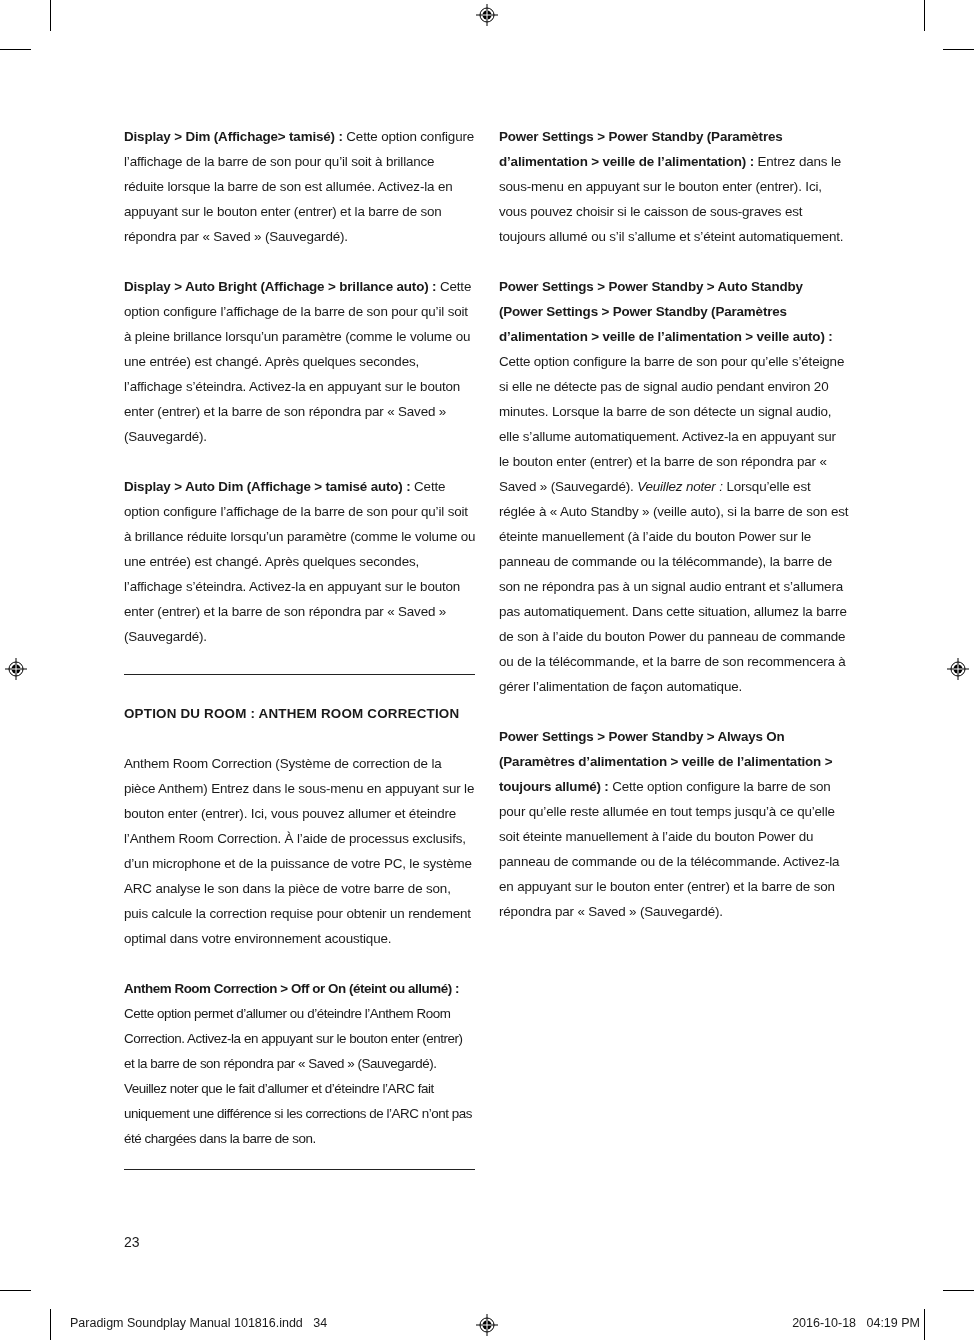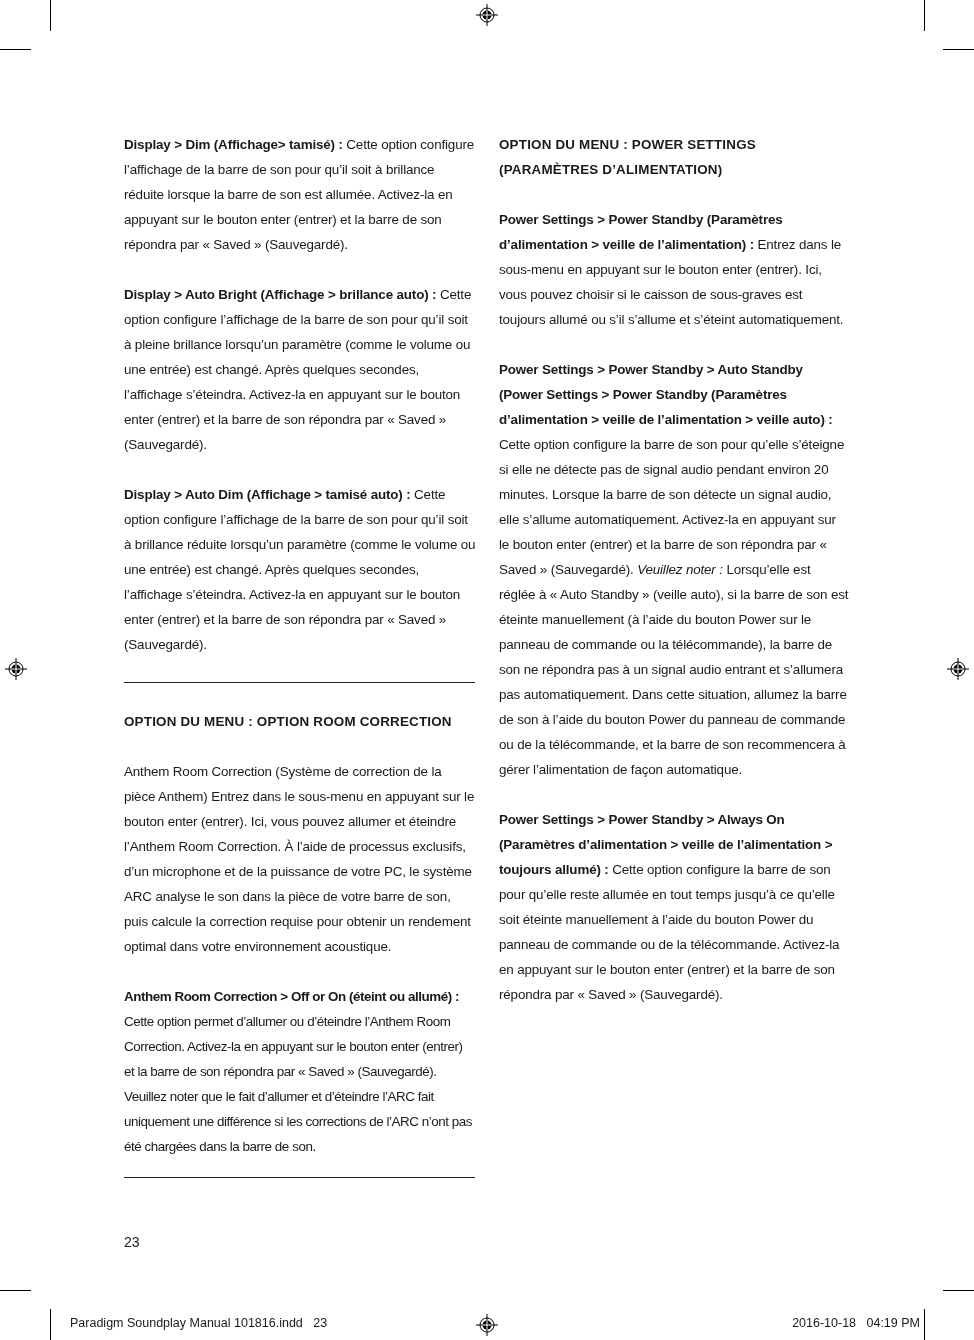--- a/index.html
+++ b/index.html
@@ -1,20 +1,20 @@
 <!DOCTYPE html>
 <html><head>
 <meta charset="utf-8">
 <style>
   html, body { margin:0; padding:0; background:#ffffff; }
   body { width:974px; height:1340px; position:relative; overflow:hidden;
          font-family:"Liberation Sans", "DejaVu Sans", sans-serif; color:#1a1a1a; }
   .crop { position:absolute; background:#000; }
   .reg { position:absolute; width:22px; height:22px; }
-  .col { position:absolute; top:132px; width:352px; font-size:13.4px; line-height:25px;
+  .col { position:absolute; top:124px; width:352px; font-size:13.4px; line-height:25px;
          letter-spacing:-0.15px; }
   .col-left { left:124px; }
   .col-right { left:499px; width:350px; }
   .para { margin:0 0 25px 0; }
   .b { font-weight:bold; }
   .i { font-style:italic;margin-top:24px; }
   .heading { font-weight:bold; letter-spacing:0.2px; margin:0 0 25px 0; }
   .rule { height:0; border-top:1px solid #222; margin:15px 0 26px 0; width:351px; }
   .page-num { position:absolute; left:124px; top:1234px; font-size:14px; }
   .slug { position:absolute; top:1316px; font-size:12.5px; font-family:"Liberation Sans", sans-serif; }
@@ -64,29 +64,28 @@
   <line x1="6.5" y1="11" x2="15.5" y2="11" stroke="#fff" stroke-width="1"></line>
 </svg>
 
 <div class="col col-left">
   <p class="para"><span class="b">Display &gt; Dim (Affichage&gt; tamisé) :</span><span> Cette option configure l’affichage de la barre de son pour qu’il soit à brillance réduite lorsque la barre de son est allumée. Activez-la en appuyant sur le bouton enter (entrer) et la barre de son répondra par « Saved » (Sauvegardé).</span></p>
   <p class="para"><span class="b">Display &gt; Auto Bright (Affichage &gt; brillance auto) :</span><span> Cette option configure l’affichage de la barre de son pour qu’il soit à pleine brillance lorsqu’un paramètre (comme le volume ou une entrée) est changé. Après quelques secondes, l’affichage s’éteindra. Activez-la en appuyant sur le bouton enter (entrer) et la barre de son répondra par « Saved » (Sauvegardé).</span></p>
   <p class="para"><span class="b">Display &gt; Auto Dim (Affichage &gt; tamisé auto) :</span><span> Cette option configure l’affichage de la barre de son pour qu’il soit à brillance réduite lorsqu’un paramètre (comme le volume ou une entrée) est changé. Après quelques secondes, l’affichage s’éteindra. Activez-la en appuyant sur le bouton enter (entrer) et la barre de son répondra par « Saved » (Sauvegardé).</span></p>
 
   <div class="rule"></div>
 
-  <p class="heading">OPTION DU MENU :  OPTION ROOM CORRECTION</p>
+  <p class="heading">OPTION DU ROOM :  ANTHEM ROOM CORRECTION</p>
   <p class="para">Anthem Room Correction (Système de correction de la pièce Anthem) Entrez dans le sous-menu en appuyant sur le bouton enter (entrer). Ici, vous pouvez allumer et éteindre l’Anthem Room Correction. À l’aide de processus exclusifs, d’un microphone et de la puissance de votre PC, le système ARC analyse le son dans la pièce de votre barre de son, puis calcule la correction requise pour obtenir un rendement optimal dans votre environnement acoustique.</p>
   <p class="para" style="margin-bottom:0;letter-spacing:-0.45px;"><span class="b">Anthem Room Correction &gt; Off or On (éteint ou allumé) :</span><span> Cette option permet d’allumer ou d’éteindre l’Anthem Room Correction. Activez-la en appuyant sur le bouton enter (entrer) et la barre de son répondra par « Saved » (Sauvegardé). Veuillez noter que le fait d’allumer et d’éteindre l’ARC fait uniquement une différence si les corrections de l’ARC n’ont pas été chargées dans la barre de son.</span></p>
 
   <div class="rule" style="margin-top:18px;"></div>
 </div>
 
 <div class="col col-right">
-  <p class="heading"><span>OPTION DU MENU : POWER SETTINGS</span><br><span>(PARAMÈTRES D’ALIMENTATION)</span></p>
   <p class="para"><span class="b">Power Settings &gt; Power Standby (Paramètres d’alimentation &gt; veille de l’alimentation) :</span><span> Entrez dans le sous-menu en appuyant sur le bouton enter (entrer). Ici, vous pouvez choisir si le caisson de sous-graves est toujours allumé ou s’il s’allume et s’éteint automatiquement.</span></p>
   <p class="para"><span class="b">Power Settings &gt; Power Standby &gt; Auto Standby (Power Settings &gt; Power Standby (Paramètres d’alimentation &gt; veille de l’alimentation &gt; veille auto) :</span><span> Cette option configure la barre de son pour qu’elle s’éteigne si elle ne détecte pas de signal audio pendant environ 20 minutes. Lorsque la barre de son détecte un signal audio, elle s’allume automatiquement. Activez-la en appuyant sur le bouton enter (entrer) et la barre de son répondra par « Saved » (Sauvegardé). </span><span class="i">Veuillez noter :</span><span> Lorsqu’elle est réglée à « Auto Standby » (veille auto), si la barre de son est éteinte manuellement (à l’aide du bouton Power sur le panneau de commande ou la télécommande), la barre de son ne répondra pas à un signal audio entrant et s’allumera pas automatiquement. Dans cette situation, allumez la barre de son à l’aide du bouton Power du panneau de commande ou de la télécommande, et la barre de son recommencera à gérer l’alimentation de façon automatique.</span></p>
   <p class="para"><span class="b">Power Settings &gt; Power Standby &gt; Always On (Paramètres d’alimentation &gt; veille de l’alimentation &gt; toujours allumé) :</span><span> Cette option configure la barre de son pour qu’elle reste allumée en tout temps jusqu’à ce qu’elle soit éteinte manuellement à l’aide du bouton Power du panneau de commande ou de la télécommande. Activez-la en appuyant sur le bouton enter (entrer) et la barre de son répondra par « Saved » (Sauvegardé).</span></p>
 </div>
 
 <div class="page-num">23</div>
-<div class="slug" style="left:70px;white-space:pre;">Paradigm Soundplay Manual 101816.indd   23</div>
+<div class="slug" style="left:70px;white-space:pre;">Paradigm Soundplay Manual 101816.indd   34</div>
 <div class="slug" style="right:54px;white-space:pre;">2016-10-18   04:19 PM</div>
 
 </body></html>

